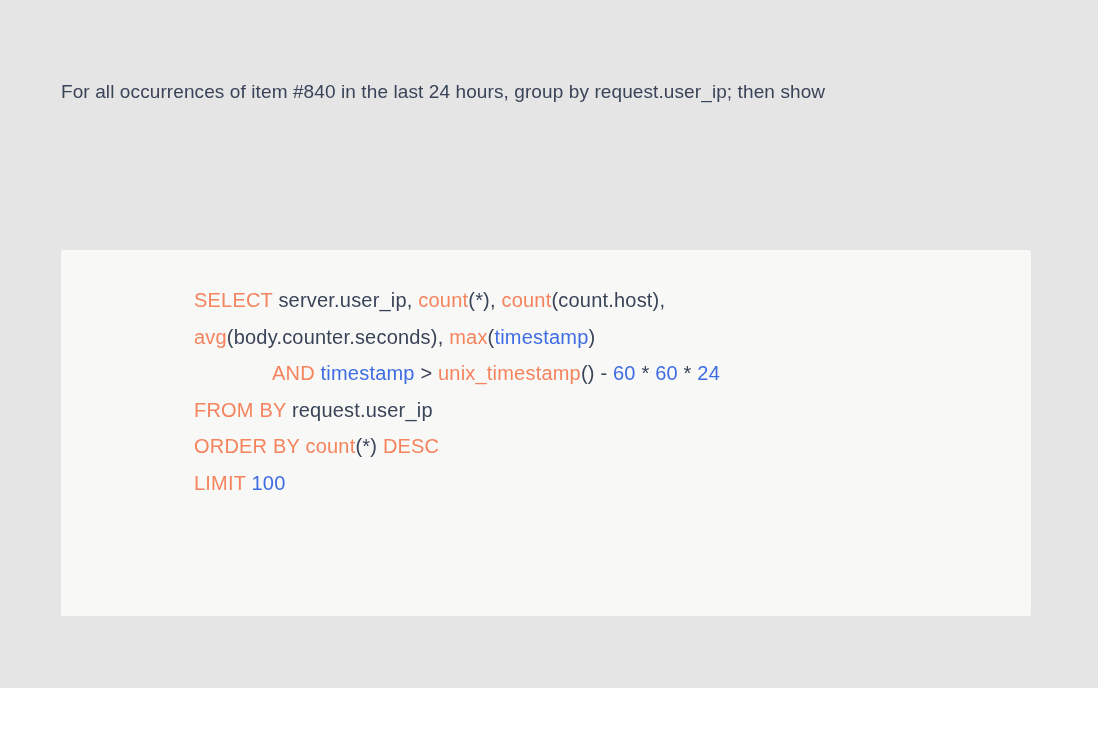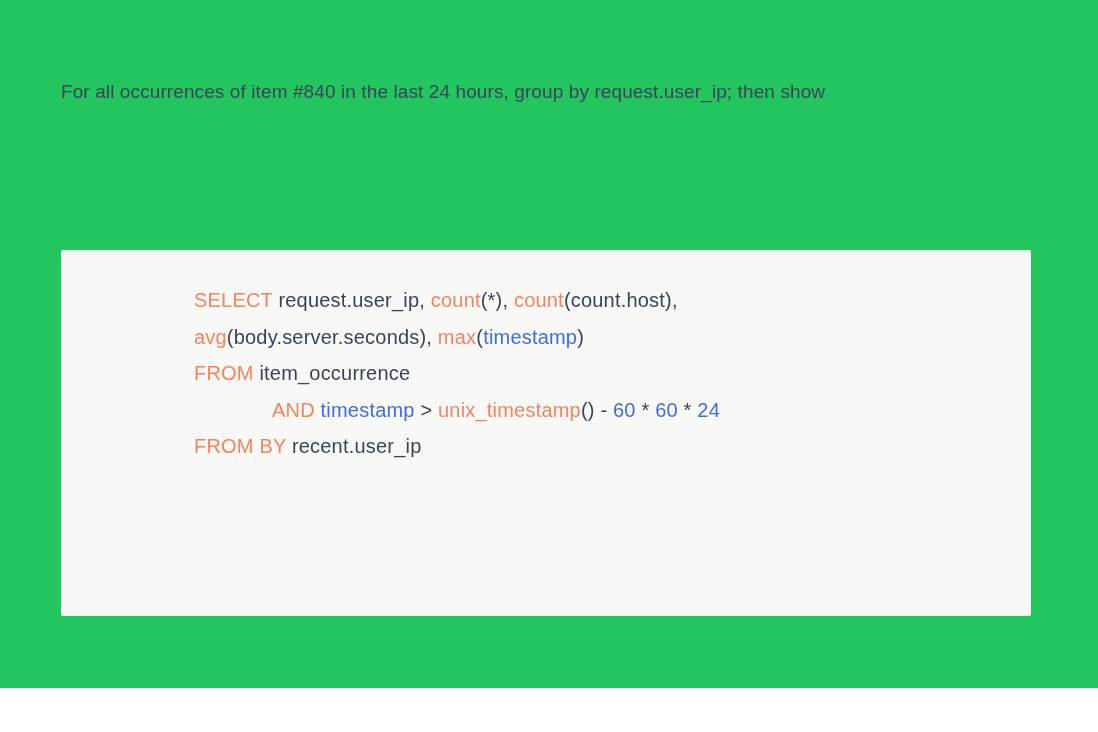--- a/index.html
+++ b/index.html
@@ -5,21 +5,21 @@
   * { margin: 0; padding: 0; box-sizing: border-box; }
   html, body { background: #ffffff; }
   body {
     font-family: "Liberation Sans", sans-serif;
     color: var(--plain, #3A4458);
   }
   .screen {
     position: relative;
     width: 1098px;
     height: 688px;
-    background: #22c55e;
+    background: #e5e5e5;
     overflow: hidden;
   }
   .prompt {
     position: absolute;
     left: 61px;
     top: 72px;
     width: 960px;
     font-size: 19px;
     line-height: 40px;
     color: var(--plain, #3A4458);
@@ -52,21 +52,22 @@
 <body>
 
 <div class="screen">
 
   <div class="prompt">
     <div class="prompt-line">For all occurrences of item #840 in the last 24 hours, group by request.user_ip; then show</div>
   </div>
 
   <div class="code-block">
     <div class="code-content">
-        <div class="code-line"><span class="tok-kw">SELECT</span><span class="tok-plain"> request.user_ip, </span><span class="tok-kw">count</span><span class="tok-plain">(*), </span><span class="tok-kw">count</span><span class="tok-plain">(count.host),</span></div>
-        <div class="code-line"><span class="tok-kw">avg</span><span class="tok-plain">(body.server.seconds), </span><span class="tok-kw">max</span><span class="tok-plain">(</span><span class="tok-val">timestamp</span><span class="tok-plain">)</span></div>
-        <div class="code-line"><span class="tok-kw">FROM</span><span class="tok-plain"> item_occurrence</span></div>
+        <div class="code-line"><span class="tok-kw">SELECT</span><span class="tok-plain"> server.user_ip, </span><span class="tok-kw">count</span><span class="tok-plain">(*), </span><span class="tok-kw">count</span><span class="tok-plain">(count.host),</span></div>
+        <div class="code-line"><span class="tok-kw">avg</span><span class="tok-plain">(body.counter.seconds), </span><span class="tok-kw">max</span><span class="tok-plain">(</span><span class="tok-val">timestamp</span><span class="tok-plain">)</span></div>
         <div class="code-line indented"><span class="tok-kw">AND</span><span class="tok-plain"> </span><span class="tok-val">timestamp</span><span class="tok-plain"> &gt; </span><span class="tok-kw">unix_timestamp</span><span class="tok-plain">() - </span><span class="tok-val">60</span><span class="tok-plain"> * </span><span class="tok-val">60</span><span class="tok-plain"> * </span><span class="tok-val">24</span></div>
-        <div class="code-line"><span class="tok-kw">FROM BY</span><span class="tok-plain"> recent.user_ip</span></div>
+        <div class="code-line"><span class="tok-kw">FROM BY</span><span class="tok-plain"> request.user_ip</span></div>
+        <div class="code-line"><span class="tok-kw">ORDER BY</span><span class="tok-plain"> </span><span class="tok-kw">count</span><span class="tok-plain">(*) </span><span class="tok-kw">DESC</span></div>
+        <div class="code-line"><span class="tok-kw">LIMIT</span><span class="tok-plain"> </span><span class="tok-val">100</span></div>
       </div>
   </div>
 
 </div>
 
 </body></html>

